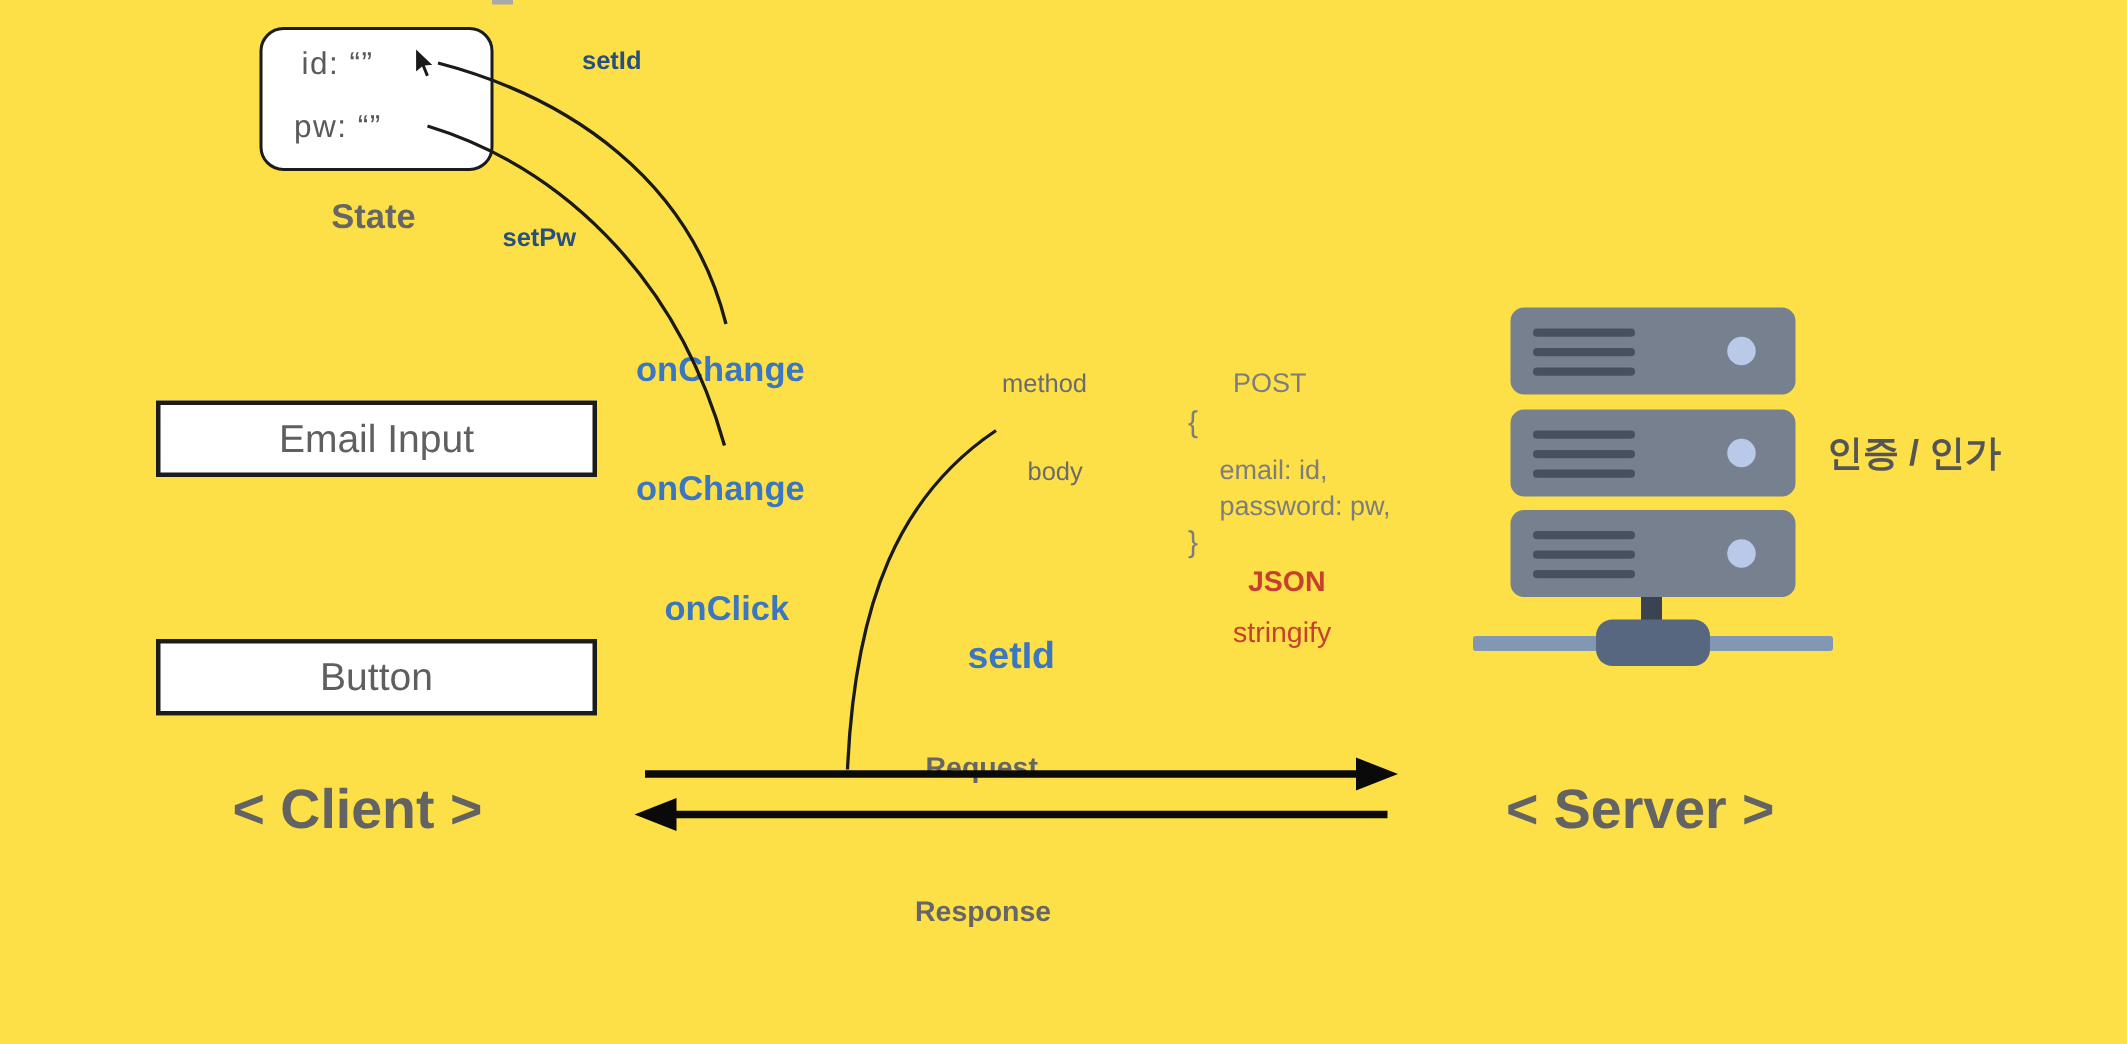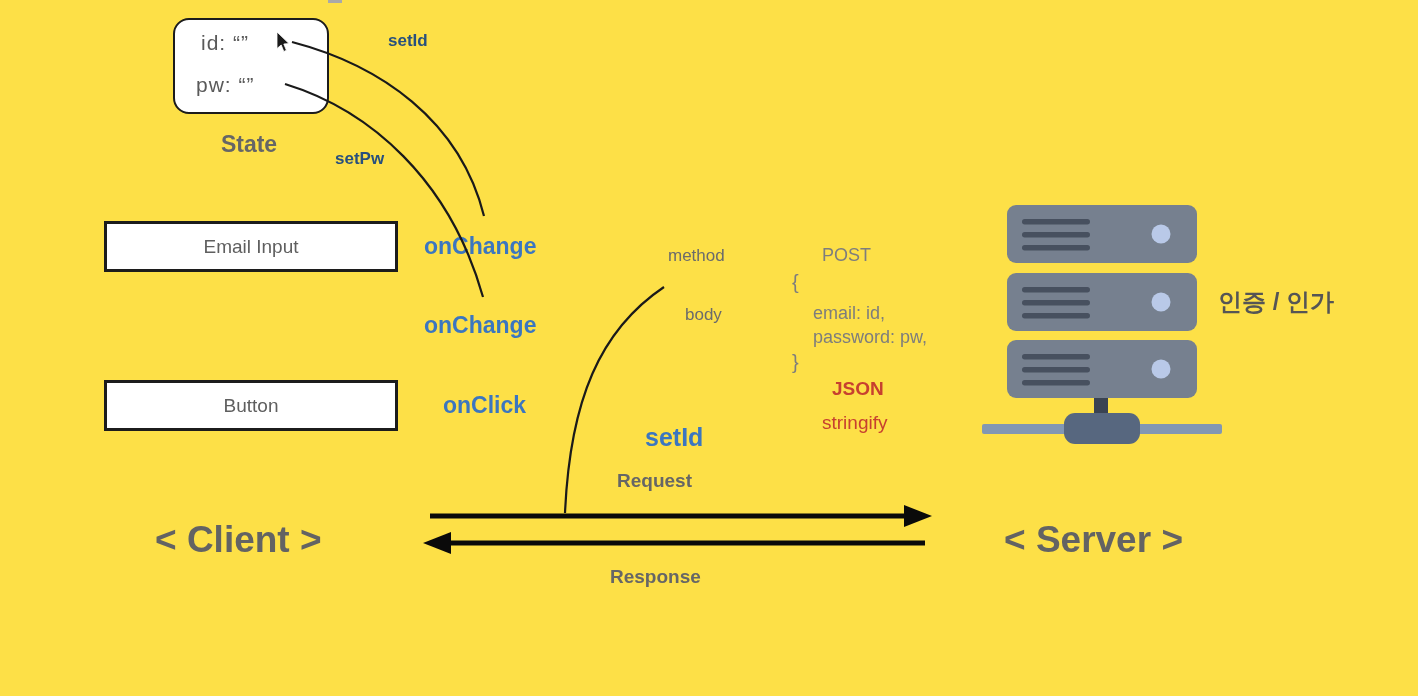--- a/index.html
+++ b/index.html
@@ -24,40 +24,40 @@
   #set-pw-label{left:335px;top:149px;}
   .blue{color:var(--accent-blue,#3b76c0);font-weight:bold;font-size:23px;}
   #on-change-email{left:424px;top:233px;}
   #on-change-password{left:424px;top:312px;}
   #on-click-label{left:443px;top:392px;}
   #fetch-label{left:645px;top:423px;font-size:25px;}
   
   .ui-box{
     left:104px;width:288px;height:45px;border:3px solid #1c1c1c;background:#fff;
     display:flex;align-items:center;justify-content:center;
-    color:#5f5f5f;font-size:19px;
+    color:#5f5f5f;font-size:26px;margin-top:46px;
   }
   #box-email{top:221px;}
   #box-password{top:301px;}
   #box-button{top:380px;}
   
   .code-key{color:#6b6b6b;font-weight:normal;font-size:17px;}
   .code-val{color:#7d7d7d;font-size:18px;text-align:right;}
   #method-key{left:668px;top:246px;}
   #method-value{left:822px;top:245px;}
   #body-key{left:685px;top:305px;}
   #brace-open{left:792px;top:271px;font-size:20px;}
   #body-line1{left:813px;top:303px;}
   #body-line2{left:813px;top:327px;}
   #brace-close{left:792px;top:351px;font-size:20px;}
   .red{color:var(--red,#c7402f);}
   #json-label{left:832px;top:378px;font-size:19px;font-weight:bold;}
   #stringify-label{left:822px;top:412px;font-size:19px;}
   
-  .flow-label{color:#666;font-weight:bold;font-size:19px;}
+  .flow-label{color:#666;font-weight:bold;font-size:19px;margin-top:32px;}
   #request-label{left:617px;top:470px;}
   #response-label{left:610px;top:566px;}
   
   .big-title{color:#636363;font-weight:bold;font-size:37px;}
   #client-label{left:155px;top:519px;}
   #server-label{left:1004px;top:519px;}
   
   #server-caption{left:1218px;top:286px;font-size:24px;font-weight:bold;color:#555;}
   
   #wires{left:0;top:0;pointer-events:none;}

